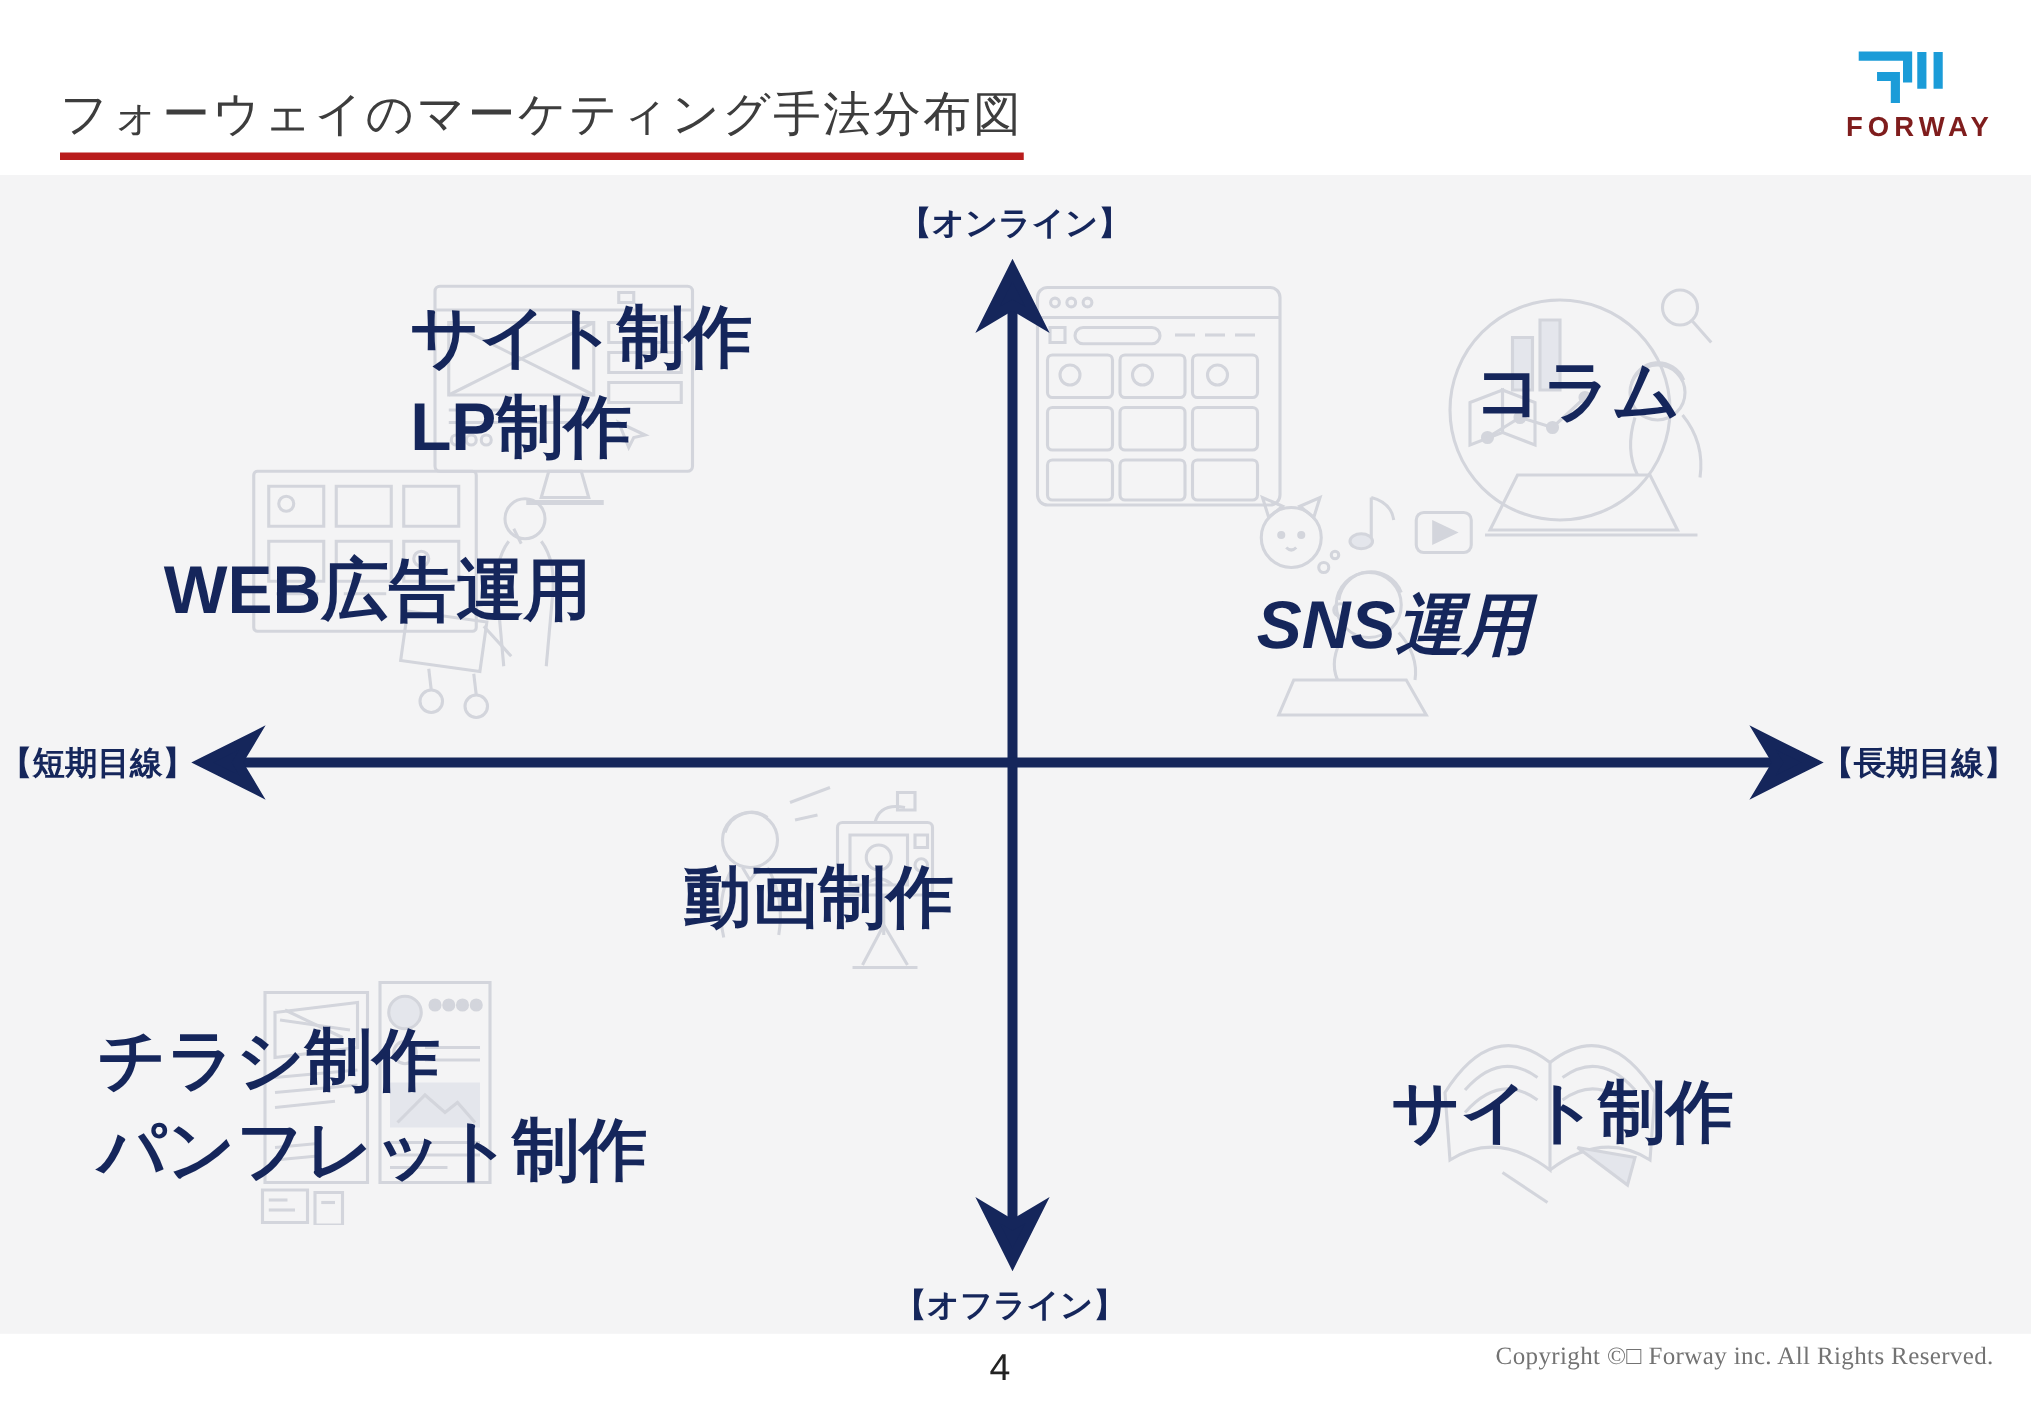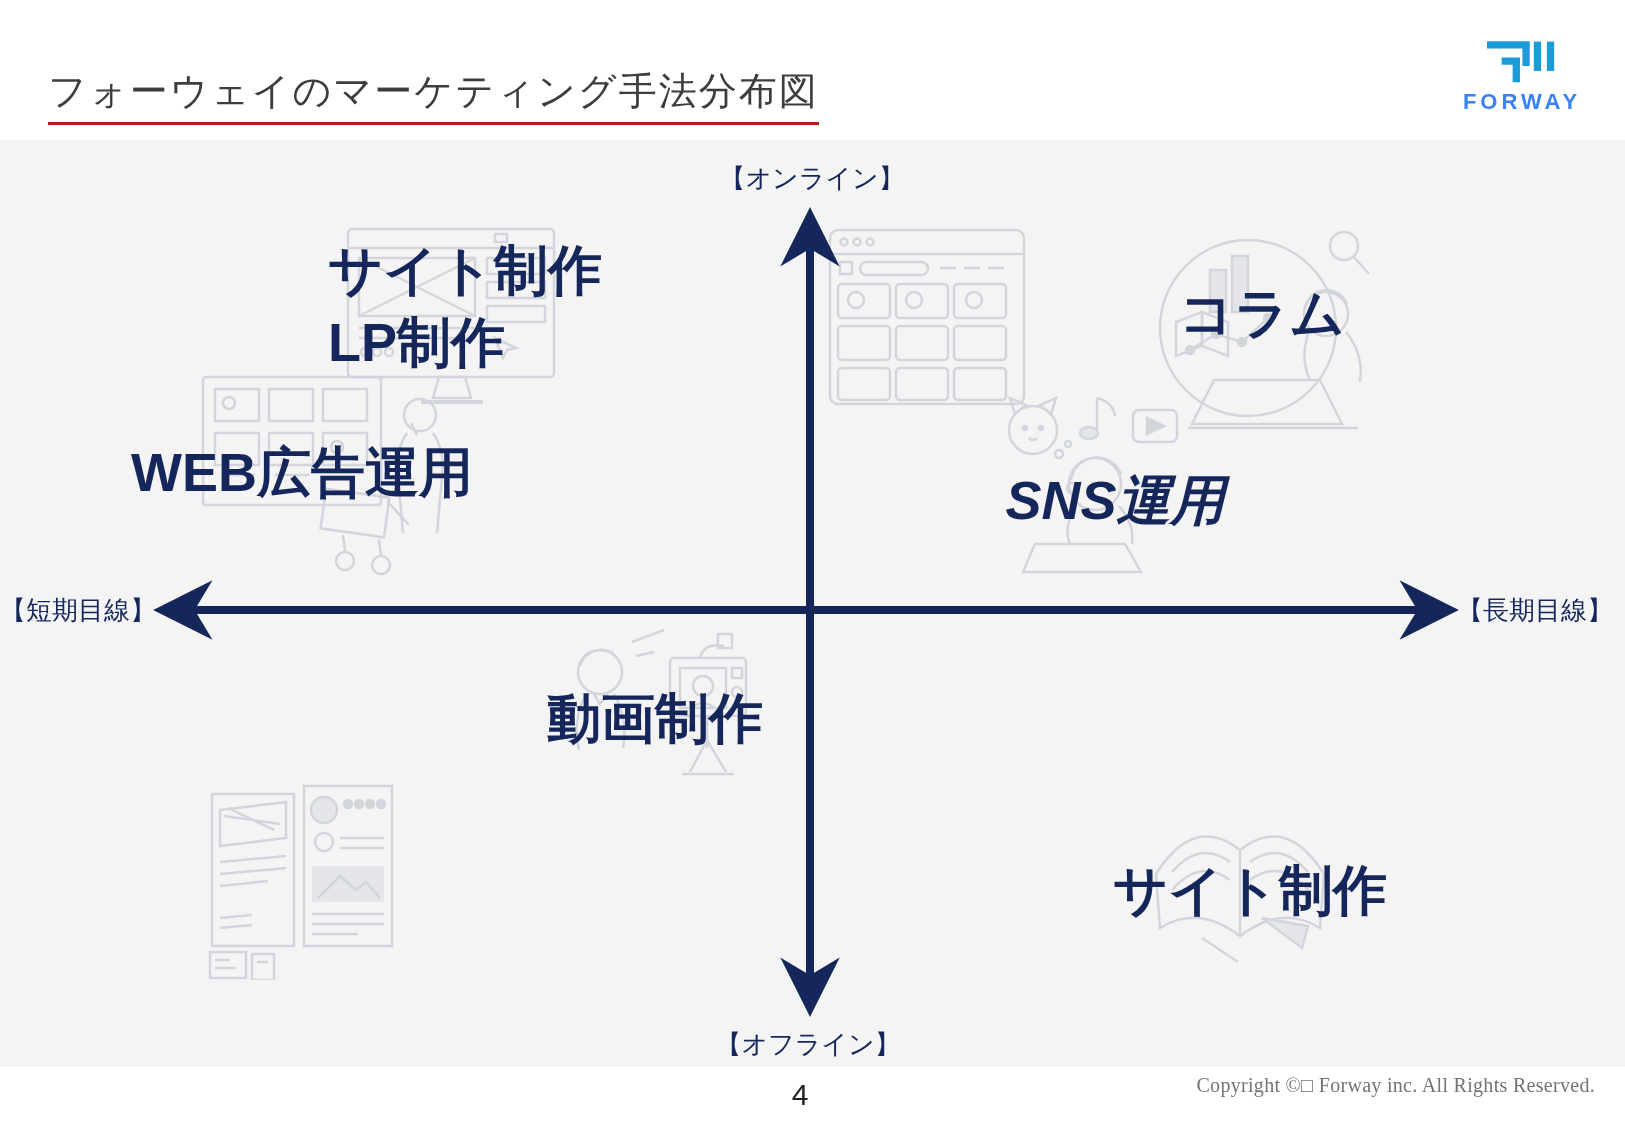--- a/index.html
+++ b/index.html
@@ -1,31 +1,31 @@
 <!DOCTYPE html>
 <html><head>
 <meta charset="utf-8">
 <style>
   * { margin:0; padding:0; box-sizing:border-box; }
   body { font-family:"Liberation Sans","DejaVu Sans",sans-serif; background:#ffffff; }
   .slide { position:relative; width:1625px; height:1125px; background:#ffffff; overflow:hidden; }
 
   .title { position:absolute; left:48px; top:66px; font-size:38px; font-weight:400;
-           letter-spacing:2px; color:#3d3d3d; border-bottom:3px solid #b91c1c;
+           letter-spacing:2px; color:#3d3d3d; border-bottom:6px solid #b91c1c;
            padding-bottom:5px; white-space:nowrap; }
 
-  .logo { position:absolute; top:40px; right:30px; width:146px; text-align:center; color:#3b82f6; }
+  .logo { position:absolute; top:40px; right:30px; width:146px; text-align:right; color:#7f1d1d; }
   .logo-mark { display:block; margin:0 auto; }
   .logo-text { font-size:22px; font-weight:700; letter-spacing:4px; margin-top:5px; }
 
   .board { position:absolute; left:0; top:140px; width:1625px; height:927px; background:#f4f4f5; }
 
   .axes { position:absolute; left:0; top:0; width:1625px; height:927px; }
 
-  .axis-label { position:absolute; font-weight:400; font-size:26px; color:#15265b;
+  .axis-label { position:absolute; font-weight:700; font-size:26px; color:#15265b;
                 white-space:nowrap; line-height:28px; }
   .axis-label.centered { transform:translateX(-50%); }
 
   .item { position:absolute; transform:translateX(-50%); color:#15265b; font-weight:700;
           font-size:54px; line-height:72px; text-align:left; white-space:nowrap; }
 
   .illus { position:absolute; opacity:0.95; }
   .illus * { vector-effect:non-scaling-stroke; }
 
   .page-number { position:absolute; left:800px; top:1078px; transform:translateX(-50%);
@@ -259,20 +259,24 @@
     </div>
 
     <div class="item" style="left:1115px; top:324px;font-style:italic;">
       <div>SNS運用</div>
     </div>
 
     <div class="item" style="left:655px; top:542px;">
       <div>動画制作</div>
     </div>
 
+    <div class="item" style="left:298px; top:672px;">
+      <div>チラシ制作</div>
+      <div>パンフレット制作</div>
+    </div>
 
     <div class="item" style="left:1250px; top:714px;">
       <div>サイト制作</div>
     </div>
 
   </div>
 
   <div class="page-number">4</div>
   <div class="copyright">Copyright ©□ Forway inc. All Rights Reserved.</div>
 

